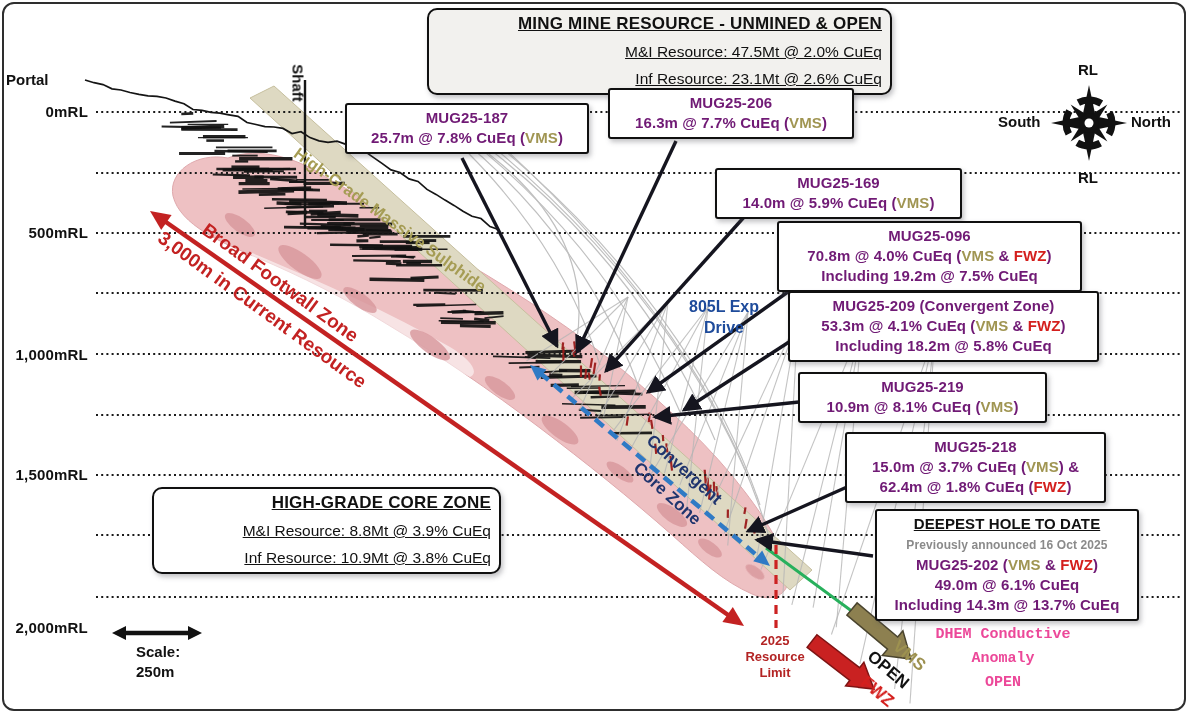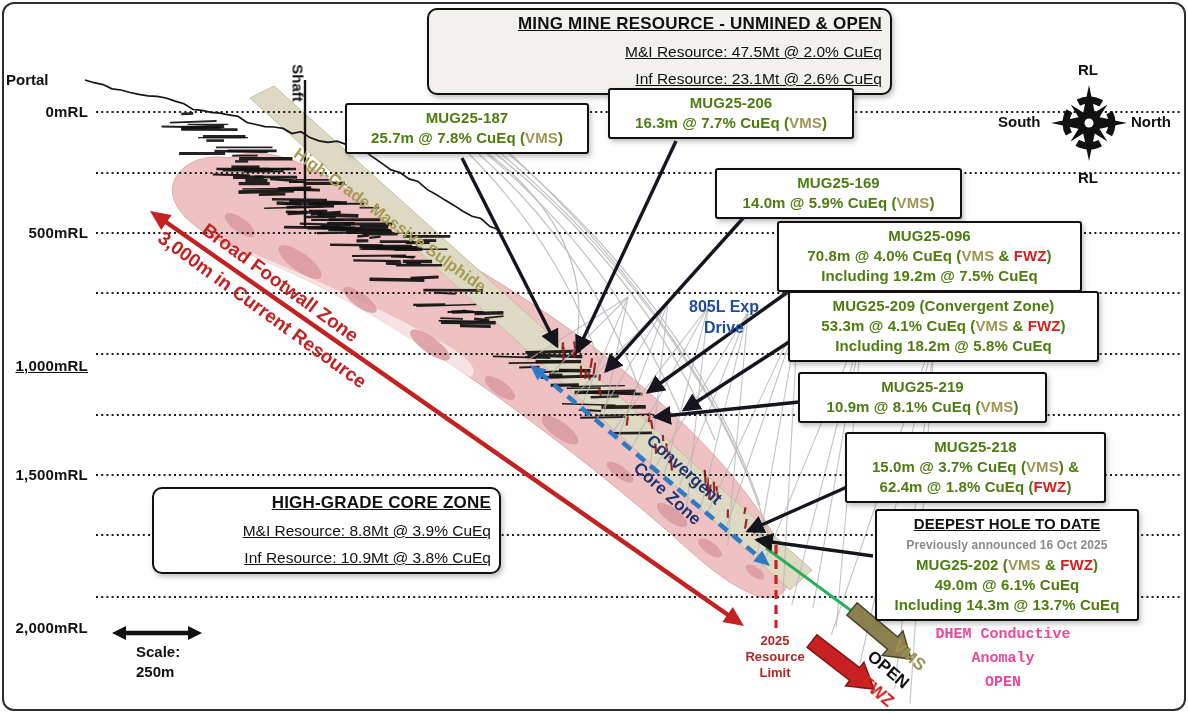--- a/index.html
+++ b/index.html
@@ -11,21 +11,21 @@
   .txt{position:absolute;z-index:20;font-weight:800;white-space:nowrap;}
   .axis-lab{left:0;width:88px;text-align:right;font-size:15px;letter-spacing:.2px;}
   .rot{transform-origin:center center;}
   .box{position:absolute;z-index:30;background:#fff;border:2.5px solid #101010;border-radius:10px;
        text-align:right;padding:4px 8px 5px;box-shadow:2px 3px 5px rgba(80,80,90,.35);text-decoration:underline;}
   .box .bt{font-weight:800;font-size:17px;letter-spacing:.2px;}
   .box .bl{font-weight:500;font-size:15.5px;margin-top:9px;}
   .callout{position:absolute;z-index:30;background:#fff;border:2.5px solid #101010;border-radius:3px;
        text-align:center;padding:3px 6px 4px;box-shadow:2px 3px 5px rgba(80,80,90,.35);}
   .cl{font-size:15px;font-weight:800;line-height:20px;letter-spacing:.1px;}
-  .sg-n{color:#4d7c0f;text-align:center;}
+  .sg-n{color:#701a75;text-align:center;}
   .sg-v{color:#a09552;}
   .sg-f{color:#d41f1d;}
   .sg-g{color:#8a8a8a;font-size:12px;font-weight:700;}
   .sg-u{color:#111;text-decoration:underline;text-align:center;}
   .center2{text-align:center;}
 </style>
 </head>
 <body>
 
 <div id="stage">
@@ -326,21 +326,21 @@
     <polygon points="1107.4,141.4 1084.8,127.2 1093.2,118.8" fill="#111"></polygon>
     <polygon points="1070.6,141.4 1093.2,127.2 1084.8,118.8" fill="#111"></polygon>
     <circle cx="1089" cy="123" r="9.5" fill="#111"></circle>
     <circle cx="1089" cy="123" r="4.5" fill="#fff"></circle>
   </g>
 </svg>
 
 <div class="txt" style="left:6px;top:71px;font-size:15px;">Portal</div>
 <div class="txt axis-lab" style="top:103px;">0mRL</div>
 <div class="txt axis-lab" style="top:224px;">500mRL</div>
-<div class="txt axis-lab" style="top:357px;text-decoration:underline;">1,000mRL</div>
+<div class="txt axis-lab" style="top:346px;">1,000mRL</div>
 <div class="txt axis-lab" style="top:466px;">1,500mRL</div>
 <div class="txt axis-lab" style="top:619px;">2,000mRL</div>
 
 <div class="txt" style="left:1078px;top:61px;font-size:15px;">RL</div>
 <div class="txt" style="left:1078px;top:169px;font-size:15px;">RL</div>
 <div class="txt" style="left:998px;top:113px;font-size:15px;">South</div>
 <div class="txt" style="left:1131px;top:113px;font-size:15px;">North</div>
 
 <div class="txt rot" style="left:298px;top:83px;font-size:15px;transform:translate(-50%,-50%) rotate(90deg);transform-origin:center;">Shaft</div>
 

